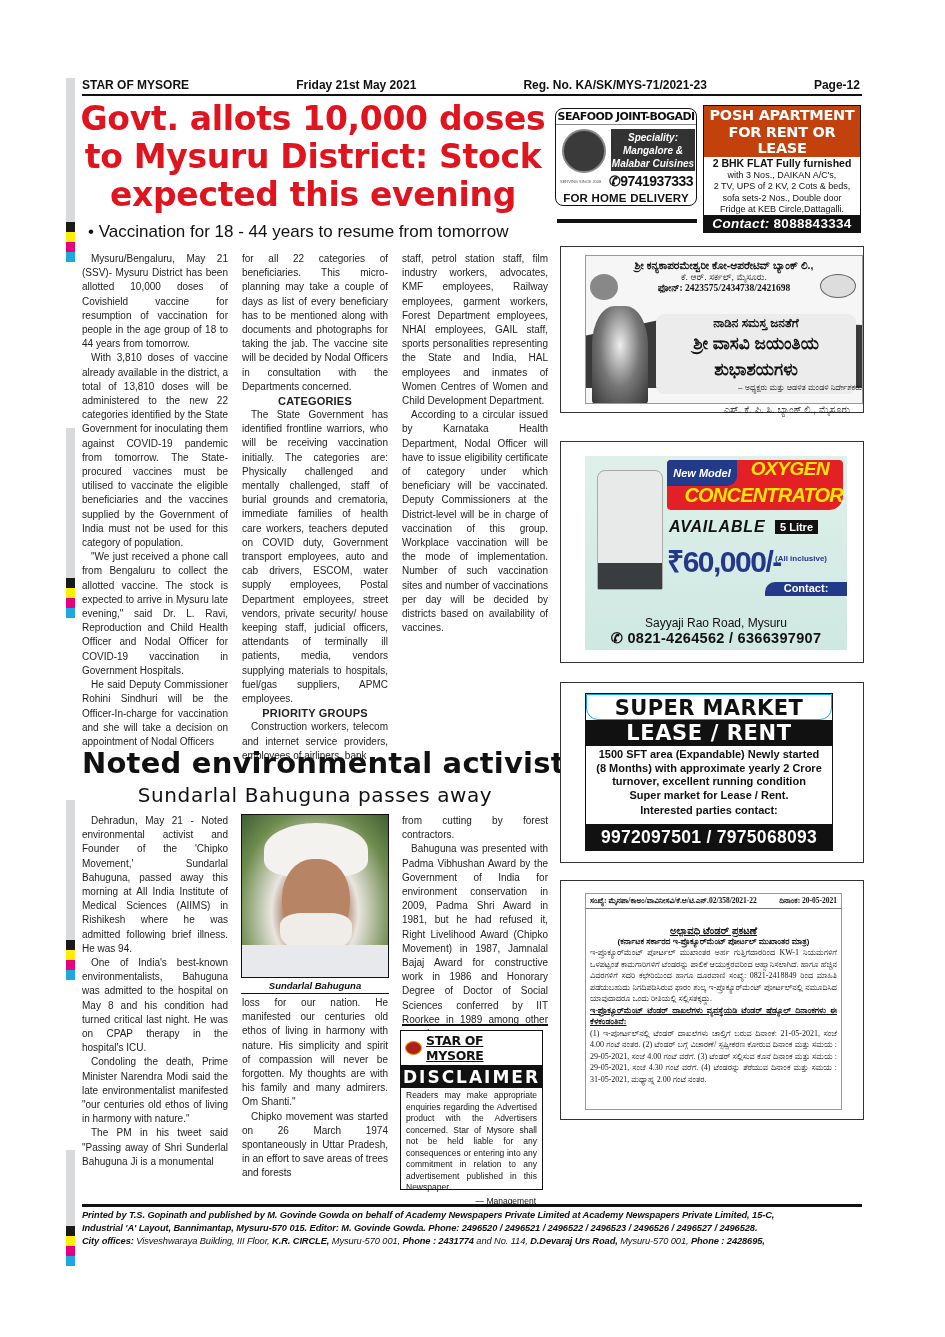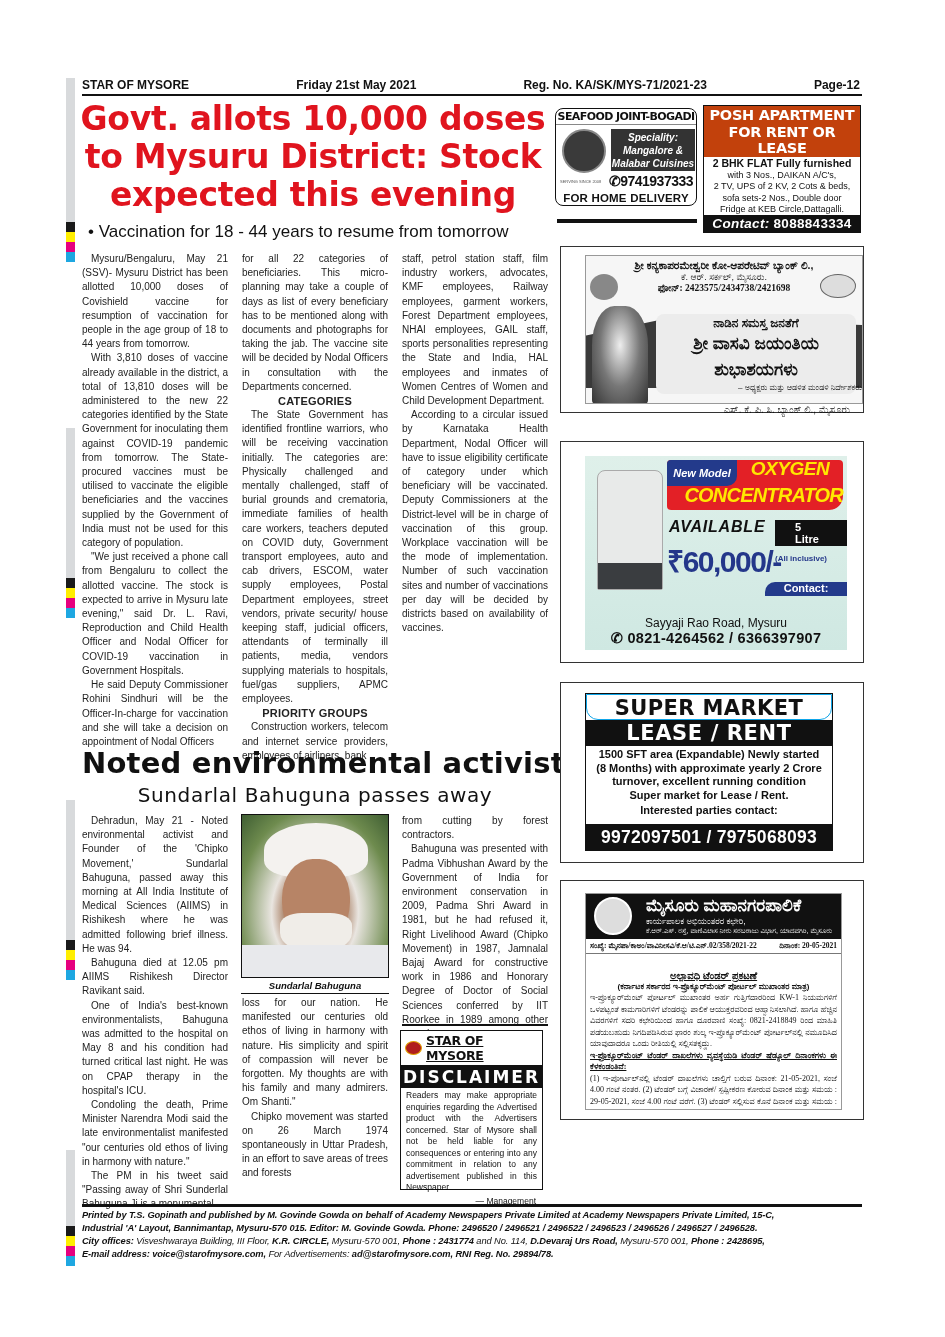--- a/index.html
+++ b/index.html
@@ -63,21 +63,21 @@
 .bank .emb{position:absolute;left:4px;top:18px;width:28px;height:26px;border-radius:50%;background:#888}
 .bank .hand{position:absolute;right:6px;top:18px;width:36px;height:24px;border-radius:50%;border:1px solid #666;background:#ddd}
 .oxy{left:585px;top:456px;width:262px;height:194px;background:linear-gradient(180deg,#dff0ea,#cfe8e2);overflow:hidden}
 .oxy .machine{position:absolute;left:12px;top:14px;width:66px;height:120px;background:#e8eae9;border-radius:8px 8px 2px 2px;border:1px solid #aaa}
 .oxy .machine .base{position:absolute;left:0;bottom:0;width:100%;height:26px;background:#3a3d40}
 .oxy .banner{position:absolute;left:82px;top:4px;width:176px;height:50px;background:#e32026;border-radius:4px 4px 14px 4px}
 .oxy .nm{position:absolute;left:82px;top:4px;width:70px;height:26px;background:#233a8b;color:#fff;font-style:italic;font-weight:bold;font-size:11px;text-align:center;line-height:26px;border-radius:4px 0 10px 0}
 .oxy .o1{position:absolute;left:152px;top:2px;width:106px;text-align:center;color:#ffe800;font-weight:bold;font-style:italic;font-size:19px;letter-spacing:-0.5px}
 .oxy .o2{position:absolute;left:82px;top:28px;width:176px;text-align:right;color:#ffe800;font-weight:bold;font-style:italic;font-size:20px;letter-spacing:-0.8px}
 .oxy .av{position:absolute;left:84px;top:62px;font-weight:bold;font-style:italic;font-size:16px;letter-spacing:0.8px}
-.oxy .lt{position:absolute;left:190px;top:64px;background:#111;color:#fff;font-weight:bold;font-size:11px;padding:1px 20px}
+.oxy .lt{position:absolute;left:190px;top:64px;background:#111;color:#fff;font-weight:bold;font-size:11px;padding:1px 5px}
 .oxy .pr{position:absolute;left:82px;top:84px;font-weight:bold;font-size:30px;color:#24378a;letter-spacing:-1.5px}
 .oxy .inc{position:absolute;left:190px;top:98px;font-size:8px;color:#24378a;font-weight:bold}
 .oxy .ct{position:absolute;left:180px;top:126px;width:82px;height:14px;background:#233a8b;color:#fff;font-size:11px;font-weight:bold;text-align:center;border-radius:10px 0 0 0}
 .oxy .rs{position:absolute;left:0;top:140px;width:100%;text-align:center;color:#19727a;font-weight:bold;font-size:19px;letter-spacing:0.4px}
 .oxy .ad2{position:absolute;left:0;top:160px;width:100%;text-align:center;font-size:12px}
 .oxy .ph{position:absolute;left:0;top:174px;width:100%;text-align:center;font-weight:bold;font-size:14.5px;letter-spacing:0.3px}
 .sm{left:585px;top:693px;width:248px;height:158px;border:1px solid #111;background:#fff;overflow:hidden}
 .sm .a{height:26px;border:1px solid #0ea5e9;border-radius:0 0 12px 12px;text-align:center;font-family:"DejaVu Sans",sans-serif;font-weight:bold;font-size:21px;line-height:26px;letter-spacing:0.4px}
 .sm .b{background:#111;color:#fff;text-align:center;font-family:"DejaVu Sans",sans-serif;font-weight:bold;font-size:21px;line-height:26px;letter-spacing:0.6px}
 .sm .body{text-align:center;font-weight:bold;font-size:11px;line-height:13.5px;padding-top:2px}
@@ -154,21 +154,20 @@
 <div class="col" style="left:402px;top:252px;width:146px">
   <p style="text-indent:0">staff, petrol station staff, film industry workers, advocates, KMF employees, Railway employees, garment workers, Forest Department employees, NHAI employees, GAIL staff, sports personalities representing the State and India, HAL employees and inmates of Women Centres of Women and Child Development Department.</p>
   <p>According to a circular issued by Karnataka Health Department, Nodal Officer will have to issue eligibility certificate of category under which beneficiary will be vaccinated. Deputy Commissioners at the District-level will be in charge of vaccination of this group. Workplace vaccination will be the mode of implementation. Number of such vaccination sites and number of vaccinations per day will be decided by districts based on availability of vaccines.</p>
 </div>
 
 <div class="abs h2a">Noted environmental activist</div>
 <div class="abs h2b">Sundarlal Bahuguna passes away</div>
 
 <div class="col" style="left:82px;top:814px;width:146px">
   <p>Dehradun, May 21 - Noted environmental activist and Founder of the 'Chipko Movement,' Sundarlal Bahuguna, passed away this morning at All India Institute of Medical Sciences (AIIMS) in Rishikesh where he was admitted following brief illness. He was 94.</p>
-  <p>Bahuguna died at 12.05 pm AIIMS Rishikesh Director Ravikant said.</p>
   <p>One of India's best-known environmentalists, Bahuguna was admitted to the hospital on May 8 and his condition had turned critical last night. He was on CPAP therapy in the hospital's ICU.</p>
   <p>Condoling the death, Prime Minister Narendra Modi said the late environmentalist manifested "our centuries old ethos of living in harmony with nature."</p>
   <p>The PM in his tweet said "Passing away of Shri Sunderlal Bahuguna Ji is a monumental</p>
 </div>
 
 <div class="abs photo">
   <div class="turban"></div>
   <div class="face"></div>
   <div class="beard"></div>
   <div class="shawl"></div>
@@ -263,36 +262,29 @@
     <div>(8 Months) with approximate yearly 2 Crore</div>
     <div>turnover, excellent running condition</div>
     <div>Super market for Lease / Rent.</div>
   </div>
   <div class="ip">Interested parties contact:</div>
   <div class="ph">9972097501 / 7975068093</div>
 </div>
 
 <div class="frame" style="left:560px;top:880px;width:304px;height:240px"></div>
 <div class="ad mcc">
-  <div class="hd">
-    <div class="seal"></div>
-    <div class="t1">ಮೈಸೂರು ಮಹಾನಗರಪಾಲಿಕೆ</div>
-    <div class="t2">ಕಾರ್ಯಪಾಲಕ ಅಭಿಯಂತರರ ಕಛೇರಿ,</div>
-    <div class="t3">ಕೆ.ಆರ್.ಎಸ್. ರಸ್ತೆ, ವಾಣಿವಿಲಾಸ ನೀರು ಸರಬರಾಜು ವಿಭಾಗ, ಯಾದವಗಿರಿ, ಮೈಸೂರು</div>
-  </div>
   <div class="ref">
     <span>ಸಂಖ್ಯೆ: ಮೈನಪಾ/ಕಾಅಂ/ವಾವಿನೀಸವಿ/ಕೆ.ಆ/ಟಿ.ಎನ್.02/358/2021-22</span>
     <span>ದಿನಾಂಕ: 20-05-2021</span>
   </div>
   <div class="ti">ಅಲ್ಪಾವಧಿ ಟೆಂಡರ್ ಪ್ರಕಟಣೆ</div>
   <div class="st">(ಕರ್ನಾಟಕ ಸರ್ಕಾರದ ಇ-ಪ್ರೊಕ್ಯೂರ್‌ಮೆಂಟ್ ಪೋರ್ಟಲ್ ಮುಖಾಂತರ ಮಾತ್ರ)</div>
   <div class="tx">ಇ-ಪ್ರೊಕ್ಯೂರ್‌ಮೆಂಟ್ ಪೋರ್ಟಲ್ ಮುಖಾಂತರ ಅರ್ಹ ಗುತ್ತಿಗೆದಾರರಿಂದ KW-1 ನಿಯಮಗಳಿಗೆ ಒಳಪಟ್ಟಂತೆ ಕಾಮಗಾರಿಗಳಿಗೆ ಟೆಂಡರನ್ನು ಪಾಲಿಕೆ ಆಯುಕ್ತರವರಿಂದ ಆಹ್ವಾನಿಸಲಾಗಿದೆ. ಹಾಗೂ ಹೆಚ್ಚಿನ ವಿವರಗಳಿಗೆ ಸದರಿ ಕಛೇರಿಯಿಂದ ಹಾಗೂ ದೂರವಾಣಿ ಸಂಖ್ಯೆ: 0821-2418849 ರಿಂದ ಮಾಹಿತಿ ಪಡೆಯಬಹುದು ನಿಗದಿಪಡಿಸಿರುವ ಫಾರಂ ಶುಲ್ಕ ಇ-ಪ್ರೊಕ್ಯೂರ್‌ಮೆಂಟ್ ಪೋರ್ಟಲ್‌ನಲ್ಲಿ ನಮೂದಿಸಿದ ಯಾವುದಾದರೂ ಒಂದು ರೀತಿಯಲ್ಲಿ ಸಲ್ಲಿಸತಕ್ಕದ್ದು.</div>
   <div class="tx" style="font-weight:bold;text-decoration:underline">ಇ-ಪ್ರೊಕ್ಯೂರ್‌ಮೆಂಟ್ ಟೆಂಡರ್ ದಾಖಲೆಗಳು ವ್ಯವಸ್ಥೆಯಡಿ ಟೆಂಡರ್ ಷೆಡ್ಯೂಲ್ ದಿನಾಂಕಗಳು ಈ ಕೆಳಕಂಡಂತಿವೆ:</div>
   <div class="tx">(1) ಇ-ಪೋರ್ಟಲ್‌ನಲ್ಲಿ ಟೆಂಡರ್ ದಾಖಲೆಗಳು ಚಾಲ್ತಿಗೆ ಬರುವ ದಿನಾಂಕ: 21-05-2021, ಸಂಜೆ 4.00 ಗಂಟೆ ನಂತರ. (2) ಟೆಂಡರ್ ಬಗ್ಗೆ ವಿಚಾರಣೆ/ ಸ್ಪಷ್ಟೀಕರಣ ಕೋರುವ ದಿನಾಂಕ ಮತ್ತು ಸಮಯ : 29-05-2021, ಸಂಜೆ 4.00 ಗಂಟೆ ವರೆಗೆ. (3) ಟೆಂಡರ್ ಸಲ್ಲಿಸುವ ಕೊನೆ ದಿನಾಂಕ ಮತ್ತು ಸಮಯ : 29-05-2021, ಸಂಜೆ 4.30 ಗಂಟೆ ವರೆಗೆ. (4) ಟೆಂಡರನ್ನು ತೆರೆಯುವ ದಿನಾಂಕ ಮತ್ತು ಸಮಯ : 31-05-2021, ಮಧ್ಯಾಹ್ನ 2.00 ಗಂಟೆ ನಂತರ.</div>
 
 </div>
 
 <div class="abs footer">
   <div>Printed by T.S. Gopinath and published by M. Govinde Gowda on behalf of Academy Newspapers Private Limited at Academy Newspapers Private Limited, 15-C,</div>
   <div>Industrial 'A' Layout, Bannimantap, Mysuru-570 015.  Editor: M. Govinde Gowda.  Phone: 2496520 / 2496521 / 2496522 / 2496523 / 2496526 / 2496527 / 2496528.</div>
   <div><span>City offices:</span><span class="n"> Visveshwaraya Building, III Floor, </span><span>K.R. CIRCLE,</span><span class="n"> Mysuru-570 001, </span><span>Phone : 2431774</span><span class="n"> and No. 114, </span><span>D.Devaraj Urs Road,</span><span class="n"> Mysuru-570 001, </span><span>Phone : 2428695,</span></div>
-  <div><span>E-mail address: voice@starofmysore.com,</span><span class="n"> For Advertisements: </span><span>ad@starofmysore.com, RNI Reg. No. 29894/78.</span></div>
 </div>
 
 </body></html>

